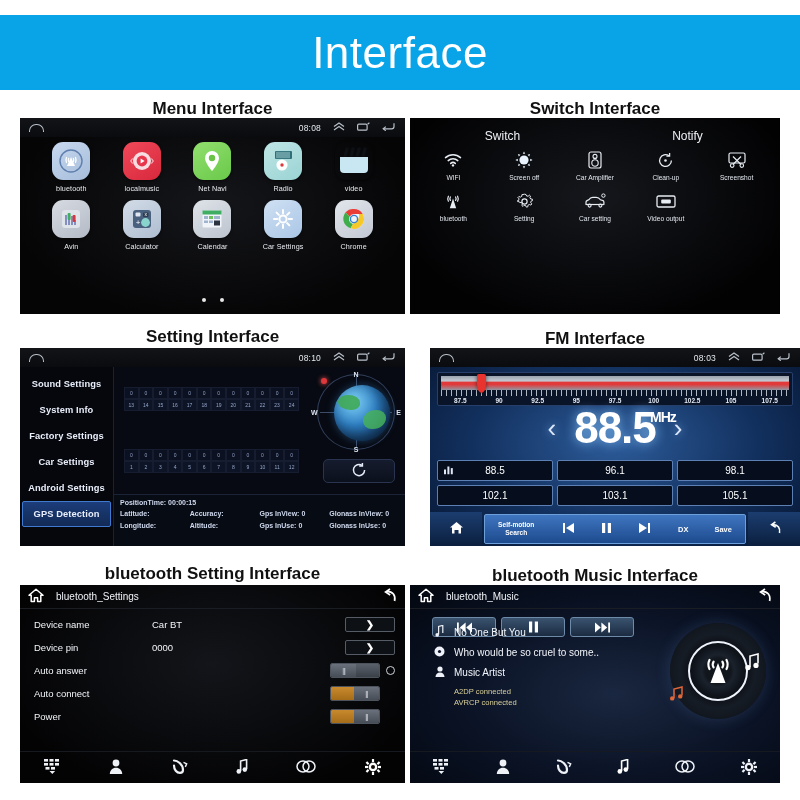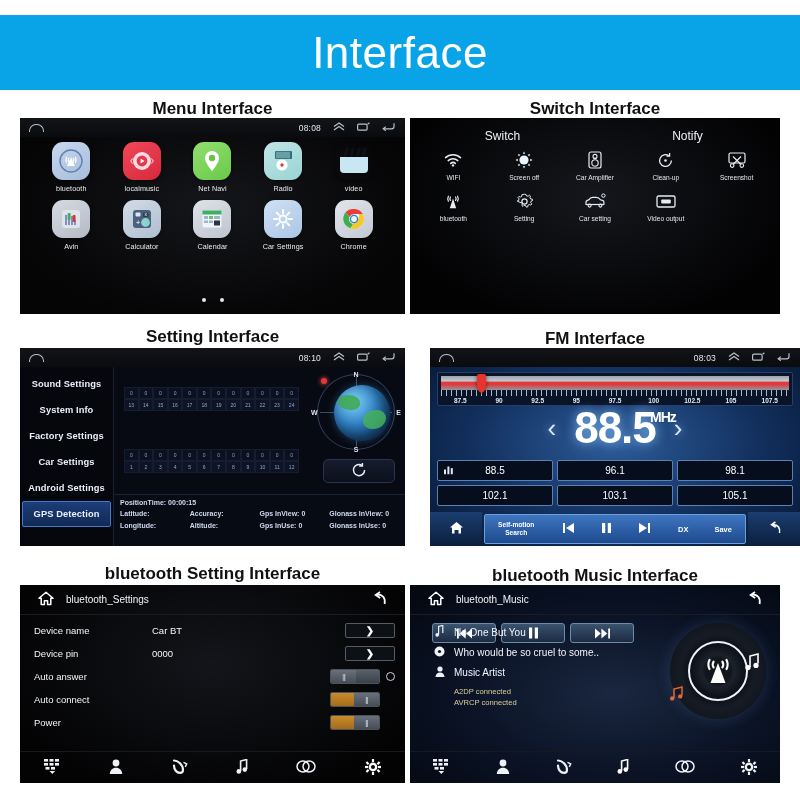--- a/index.html
+++ b/index.html
@@ -167,21 +167,21 @@
   .fm-bmid { flex:1; margin:2px; background:linear-gradient(#3f76c0,#1d4a8e);
     border:1px solid #6d9fda; border-radius:2px;
     display:flex; align-items:center; justify-content:space-around; color:#fff; }
   .fm-bmid .lbl2 { font-size:6.6px; line-height:1.15; text-align:center; font-weight:700; }
   .fm-bmid .tb { font-size:13px; }
   .fm-bmid .txt { font-size:7.4px; font-weight:700; }
 
   
   #panel-btset { left:20px; top:585px; width:385px; height:198px;
     background:radial-gradient(ellipse at 50% 40%,#13151a 0%,#030304 80%); }
-  .bt-head { height:30px; display:flex; align-items:center; padding:0 18px;
+  .bt-head { height:24px; display:flex; align-items:center; padding:0 8px;
     border-bottom:1px solid #1a1d24; }
   .bt-home { color:#fff; font-size:14px; margin-right:12px; }
   .bt-title { color:#f0f3f7; font-size:10px; }
   .bt-back { margin-left:auto; color:#fff; font-size:14px; }
   .bt-rows { padding:4px 10px 0 14px; }
   .bt-row { display:flex; align-items:center; height:23px; }
   .bt-lbl { width:118px; color:#f2f5f9; font-size:9.5px; }
   .bt-val { flex:1; color:#f2f5f9; font-size:9.5px; }
   .bt-arrow { width:50px; height:15px; border:1px solid #555c66; border-radius:2px;
     background:#0d1014; display:flex; align-items:center; justify-content:center;

